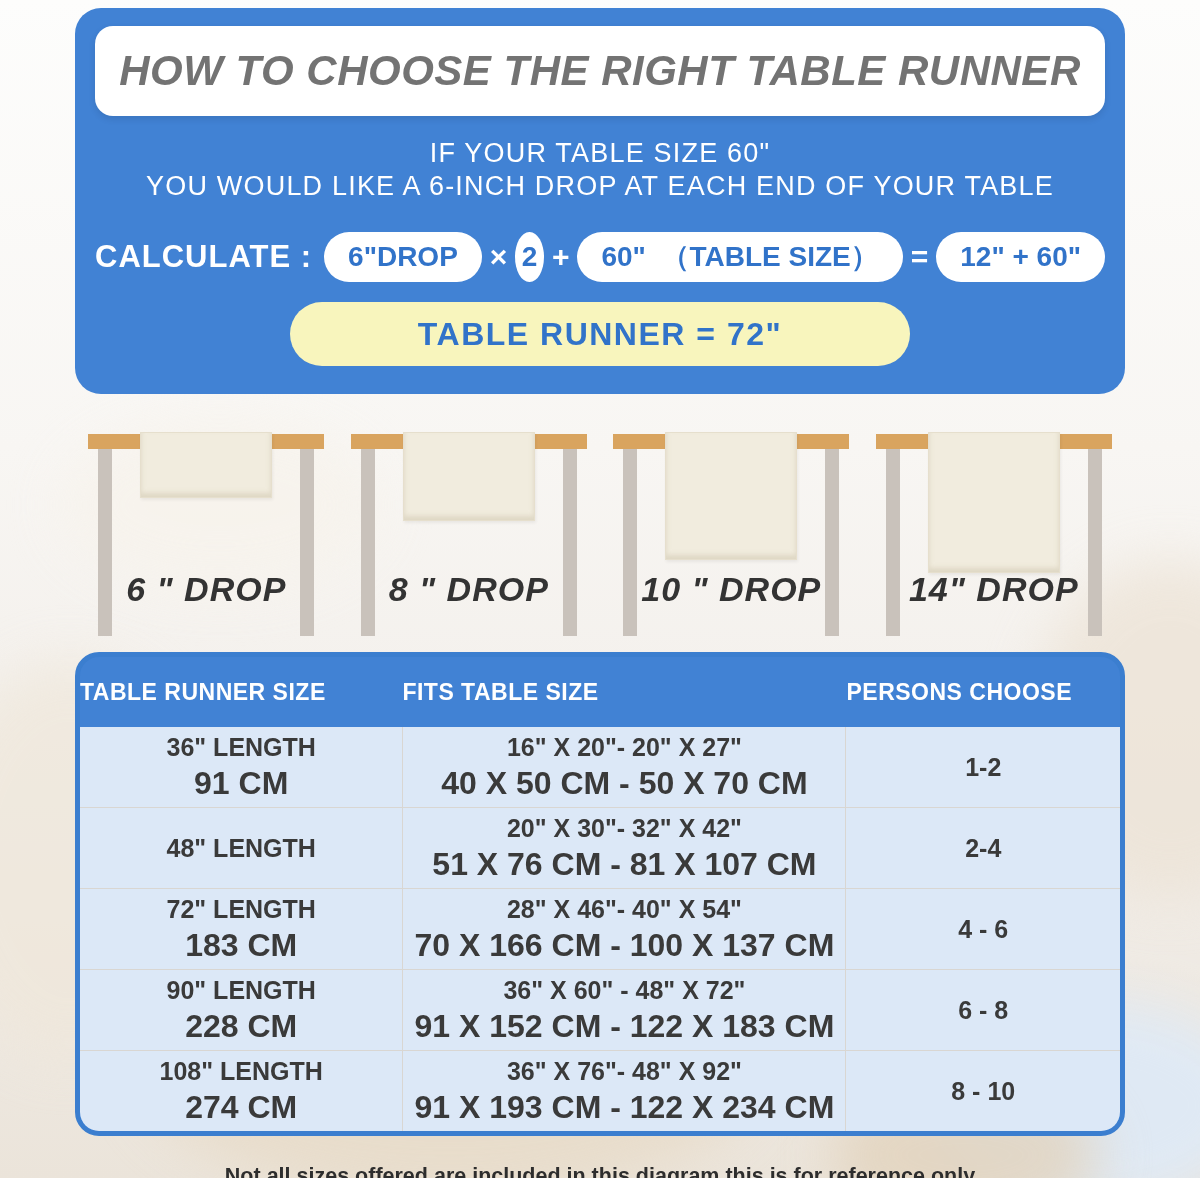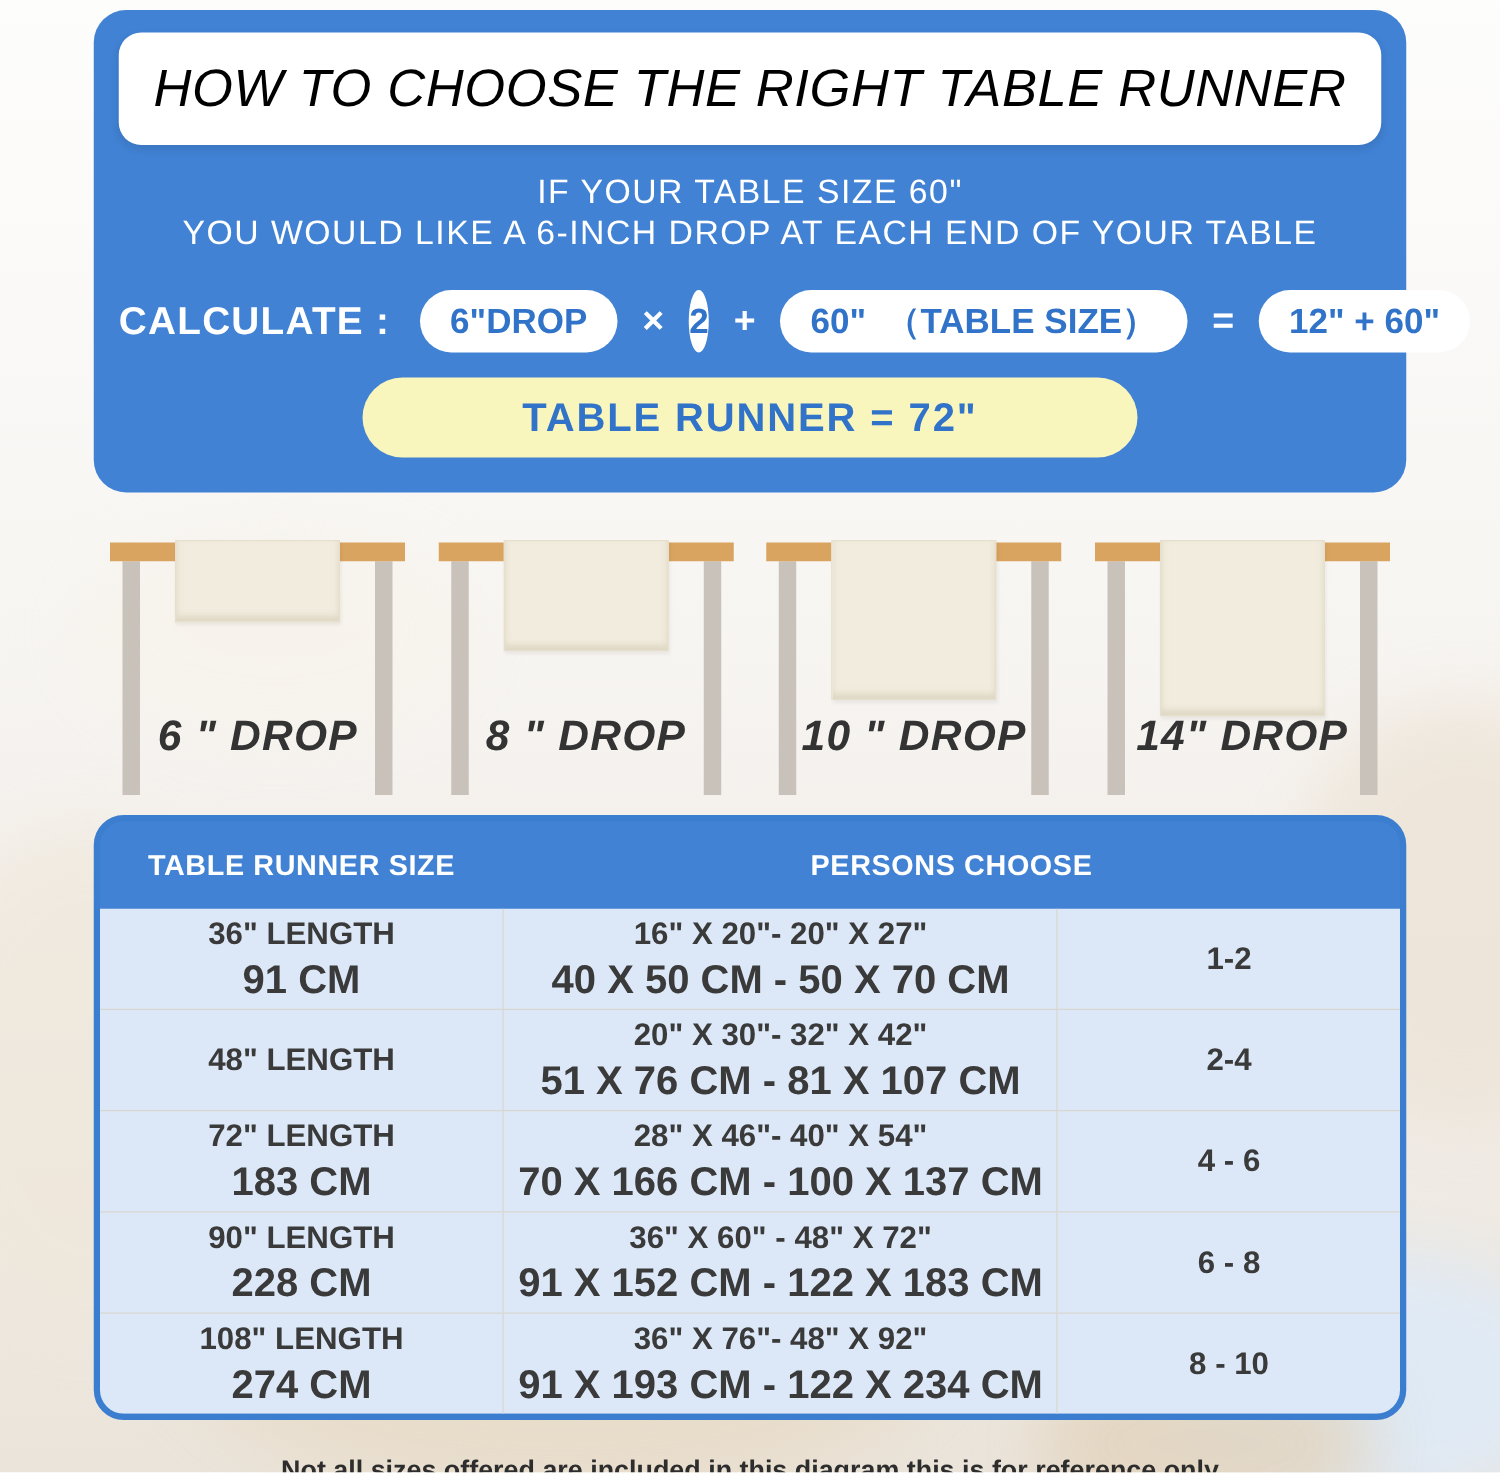--- a/index.html
+++ b/index.html
@@ -20,28 +20,28 @@
   .inner { position:relative; z-index:1; padding:8px 75px 0; }
 
   
   .hero { background:#4182d4; border-radius:26px; height:386px; box-sizing:border-box; padding:18px 20px 0; }
   .title-box {
     background:#ffffff; border-radius:18px; height:90px;
     display:flex; align-items:center; justify-content:center;
     box-shadow:0 3px 7px rgba(0,0,0,.10);
   }
   .title-box h1 {
-    margin:0; font-size:42px; font-weight:normal; font-style:italic;
-    color:#000000; letter-spacing:.5px; white-space:nowrap;
+    margin:0; font-size:42px; font-weight:bold; font-style:italic;
+    color:#737373; letter-spacing:.5px; white-space:nowrap;
   }
   .hero-line { margin:0; color:#ffffff; text-align:center; font-size:27px; letter-spacing:1.2px; }
   .hero-line.l1 { margin-top:22px; }
   .hero-line.l2 { margin-top:2px; }
 
-  .calc-row { display:flex; align-items:center; justify-content:space-between; gap:20px; margin-top:30px; }
+  .calc-row { display:flex; align-items:center; justify-content:space-between; gap:8px; margin-top:30px; }
   .calc-label { color:#ffffff; font-weight:bold; font-size:31px; letter-spacing:1px; margin-right:4px; white-space:pre; }
   .pill {
     background:#ffffff; color:#3173c9; font-weight:bold; font-size:28px;
     height:50px; line-height:50px; border-radius:25px; padding:0 24px; white-space:pre;
   }
   .pill.num { width:50px; padding:0; border-radius:50%; text-align:center; }
   .op { color:#ffffff; font-weight:bold; font-size:30px; }
 
   .result-pill {
     margin:20px auto 0; width:620px; height:64px; background:#f8f5bd; border-radius:32px;
@@ -64,21 +64,21 @@
   .d1 .runner { height:66px; } .d2 .runner { height:89px; }
   .d3 .runner { height:128px; } .d4 .runner { height:141px; }
   .drop-label {
     position:absolute; top:136px; left:0; width:100%; text-align:center; z-index:3;
     font-size:34px; font-weight:bold; font-style:italic; color:#333333; letter-spacing:1px; white-space:pre;
   }
 
   
   .size-chart { margin-top:16px; border:5px solid #3b7ecf; border-radius:24px; overflow:hidden; background:#4182d4; }
   .thead { display:flex; height:70px; align-items:center; color:#ffffff; font-weight:bold; font-size:23px; letter-spacing:.5px; }
-  .th { text-align:center; }
+  .th { text-align:left; }
   .c1 { width:31%; } .c2 { width:42.7%; } .c3 { flex:1; }
   .tbody { background:rgba(255,255,255,.82); }
   .tr { display:flex; height:80px; }
   .tr + .tr { border-top:1px solid #d9d6d2; }
   .td {
     box-sizing:border-box; height:100%; display:flex; flex-direction:column; justify-content:center;
     text-align:center; color:#3a3a3a; font-weight:bold; font-size:25px; line-height:1.28;
   }
   .td.c2 { border-left:1px solid #d9d6d2; border-right:1px solid #d9d6d2; }
   .cm-line { font-size:32px; }
@@ -157,20 +157,21 @@
           <div class="leg l"></div>
           <div class="leg r"></div>
           <div class="drop-label">14" DROP</div>
         </div>
       </div>
     </section>
 
     <section class="size-chart">
       <div class="thead">
         <div class="th c1">TABLE RUNNER SIZE</div>
+        <div class="th c2">FITS TABLE SIZE</div>
         <div class="th c3">PERSONS CHOOSE</div>
       </div>
       <div class="tbody">
 
         <div class="tr">
           <div class="td c1">
             <div>36" LENGTH</div>
             <div class="cm-line">91 CM</div>
           </div>
           <div class="td c2">

